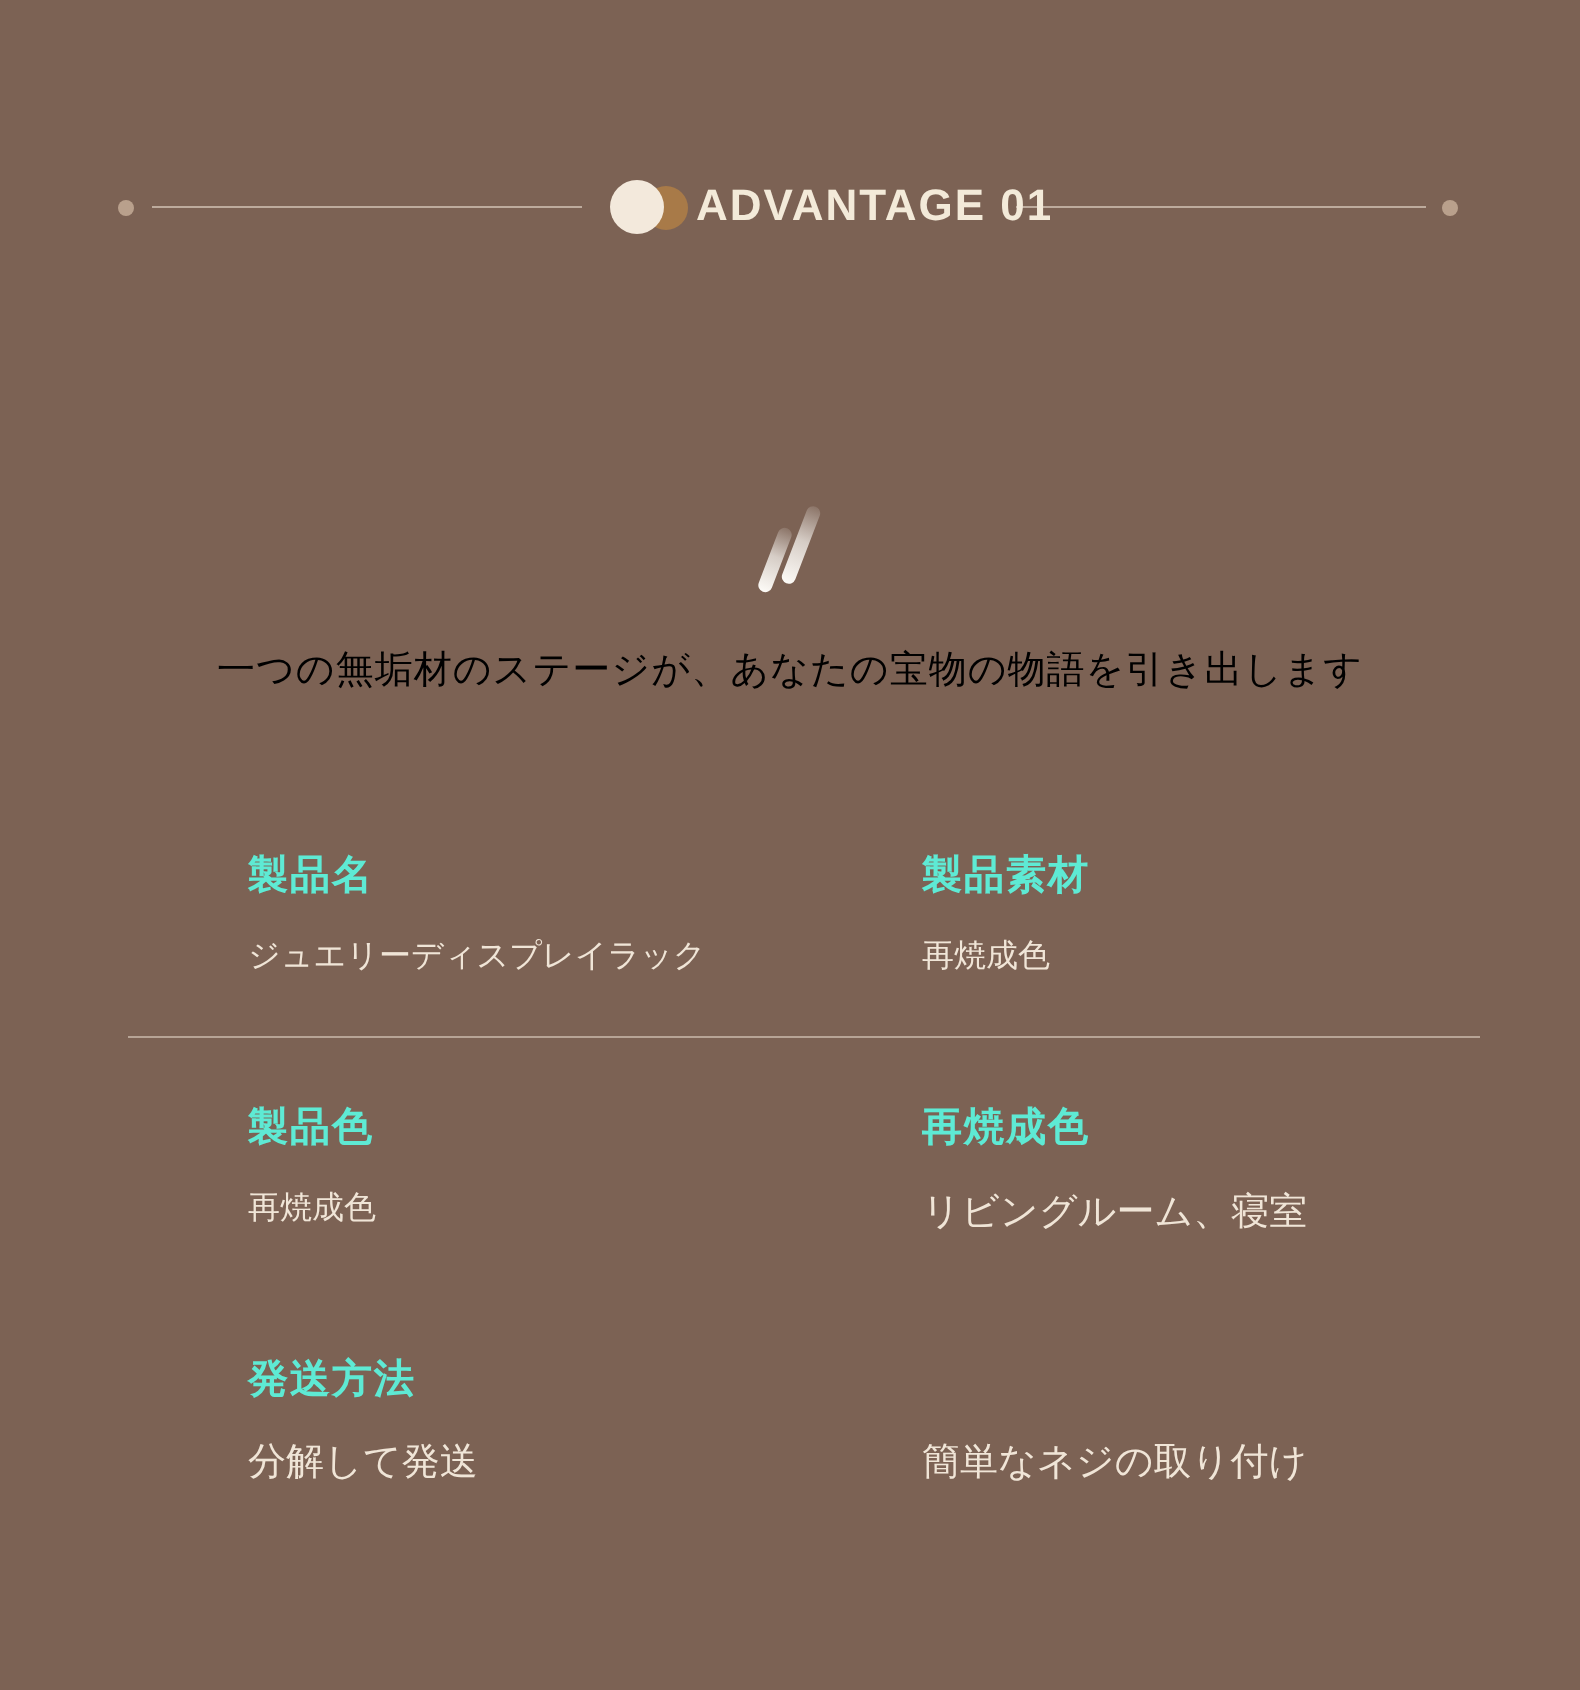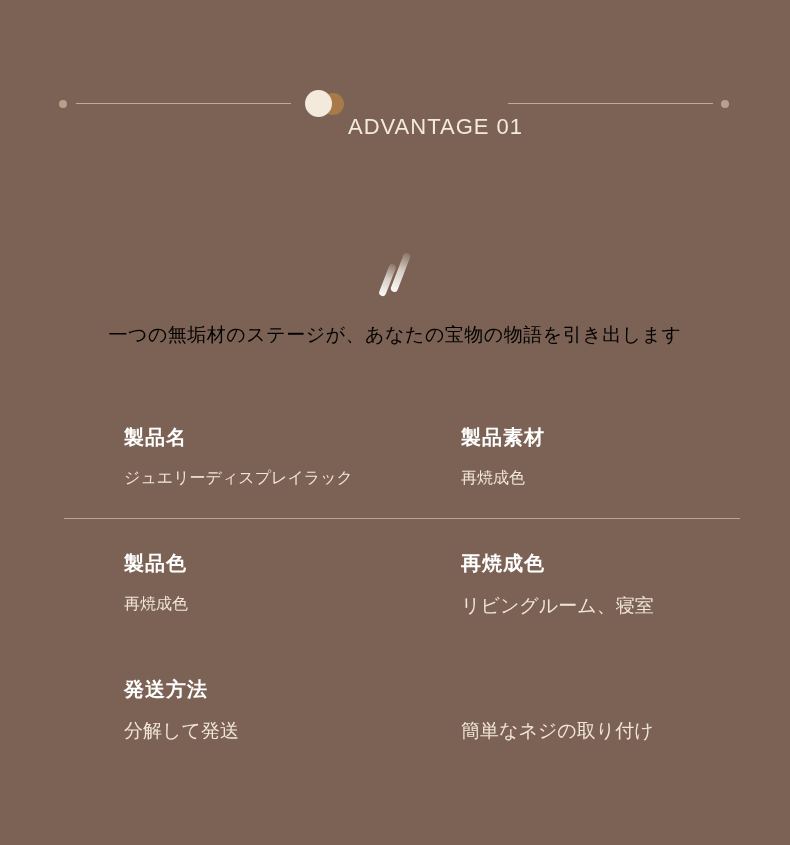--- a/index.html
+++ b/index.html
@@ -63,25 +63,24 @@
     width: 27px;
     height: 27px;
     border-radius: 50%;
     background: #f3e9dc;
   }
   .advantage-label {
     position: absolute;
     left: 348px;
     top: 90px;
     font-size: 22px;
-    font-weight: 400;
+    font-weight: 700;
     letter-spacing: 1px;
     color: #f3ead9;
     white-space: nowrap;
-    margin-top: 24px;
   }
 
   
   .main-title {
     position: absolute;
     left: 0;
     top: 186px;
     width: 100%;
     text-align: center;
     font-size: 44px;
@@ -123,21 +122,21 @@
     color: #000000;
     white-space: nowrap;
   }
 
   
   .spec-label {
     position: absolute;
     font-size: 20px;
     font-weight: 600;
     letter-spacing: 1px;
-    color: #ffffff;
+    color: #5eead4;
     white-space: nowrap;
   }
   .spec-value {
     position: absolute;
     font-weight: 400;
     color: #f0e5d7;
     white-space: nowrap;
   }
   .col-l { left: 124px; }
   .col-r { left: 461px; }

